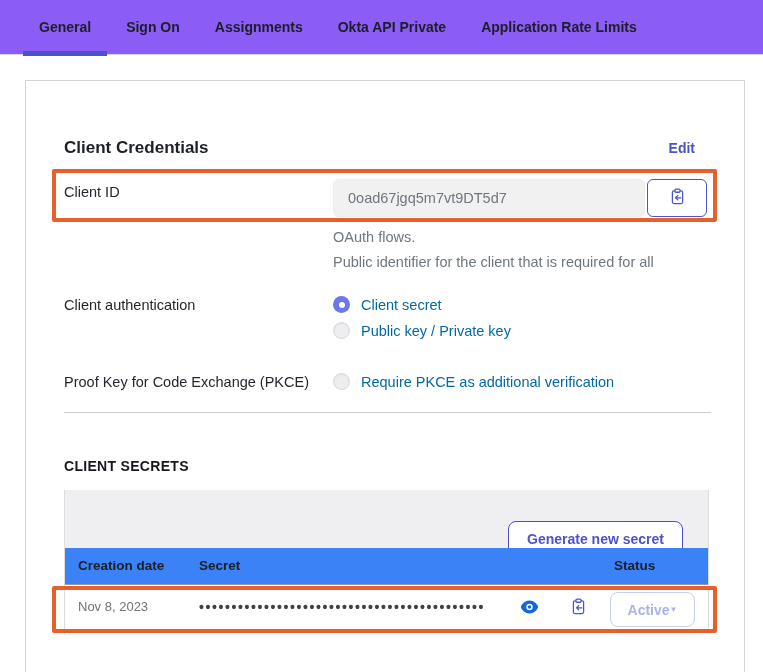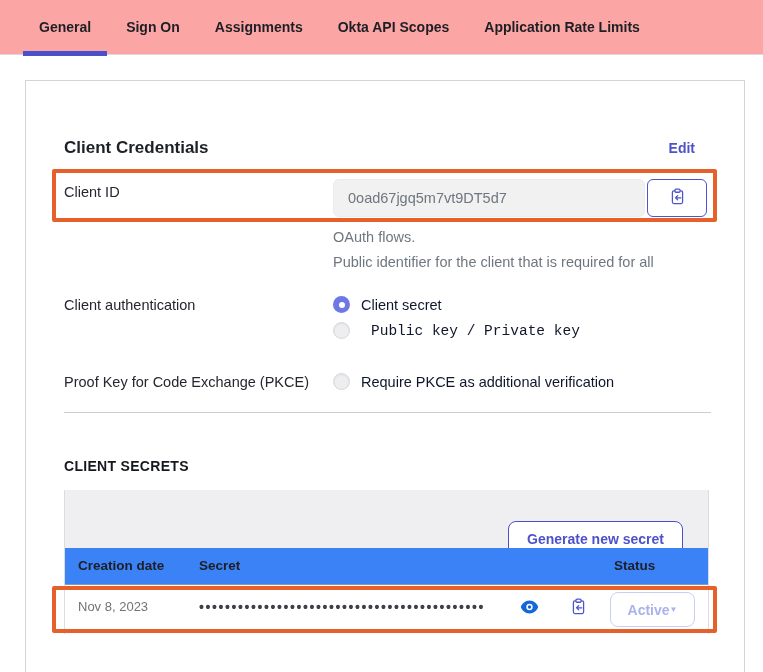--- a/index.html
+++ b/index.html
@@ -10,21 +10,21 @@
     overflow: hidden;
     position: relative;
   }
   .page { position: relative; width: 763px; height: 672px; background: #fff; }
 
   
   .tabbar {
     position: absolute; top: 0; left: 0; width: 763px; height: 55px;
     display: flex; align-items: center;
     padding-left: 23px; gap: 3px;
-    border-bottom: 1px solid #d9d9de; background: #fca5a5;
+    border-bottom: 1px solid #d9d9de; background: #8b5cf6;
   }
   .tab {
     position: relative; height: 55px; display: flex; align-items: center;
     padding: 0 16px; font-size: 14px; font-weight: 700; color: #1d1f24;
     cursor: pointer; white-space: nowrap;
   }
   .tab.active::after {
     content: ""; position: absolute; left: 0; right: 0; bottom: -1px;
     height: 5px; background: #4b51c9;
   }
@@ -68,21 +68,21 @@
   .radio {
     position: absolute; width: 17px; height: 17px; border-radius: 50%;
     cursor: pointer;
   }
   .radio.unchecked { background: #eeeef0; border: 1px solid #d8d8dc; box-shadow: inset 0 1px 2px rgba(0,0,0,.06); }
   .radio.checked { background: #6d78e6; }
   .radio.checked::after {
     content: ""; position: absolute; left: 5.5px; top: 5.5px;
     width: 6px; height: 6px; border-radius: 50%; background: #fff;
   }
-  .option-label { position: absolute; font-size: 14.5px; color: #0f172a; }
+  .option-label { position: absolute; font-size: 14.5px; color: #0369a1; }
 
   .divider { position: absolute; left: 38px; top: 331px; width: 647px; height: 1px; background: #cdcdd1; }
 
   .subheading {
     position: absolute; left: 38px; top: 377px;
     font-size: 14px; font-weight: 700; color: #15191e; letter-spacing: .3px;
   }
 
   
   .table-block {
@@ -131,21 +131,21 @@
 </style>
 </head>
 <body>
 
 <div class="page">
 
   <div class="tabbar">
     <div class="tab active">General</div>
     <div class="tab">Sign On</div>
     <div class="tab">Assignments</div>
-    <div class="tab">Okta API Scopes</div>
+    <div class="tab">Okta API Private</div>
     <div class="tab">Application Rate Limits</div>
   </div>
 
   <div class="card">
 
     <div class="section-title">Client Credentials</div>
     <a class="edit-link">Edit</a>
 
     <div class="form-label" style="top:103px;">Client ID</div>
     <input class="clientid-input" readonly="" value="0oad67jgq5m7vt9DT5d7" style="">
@@ -160,21 +160,21 @@
     </div>
     <div class="help-text">
       <div>OAuth flows.</div>
       <div>Public identifier for the client that is required for all</div>
     </div>
 
     <div class="form-label" style="top:216px;">Client authentication</div>
     <div class="radio checked" style="left:307px; top:215px;"></div>
     <div class="option-label" style="left:335px; top:216px;">Client secret</div>
     <div class="radio unchecked" style="left:307px; top:241px;"></div>
-    <div class="option-label" style="left:345px; top:242px;font-family:Liberation Mono, monospace;">Public key / Private key</div>
+    <div class="option-label" style="left:335px; top:242px;">Public key / Private key</div>
 
     <div class="form-label" style="top:293px;">Proof Key for Code Exchange (PKCE)</div>
     <div class="radio unchecked" style="left:307px; top:292px;"></div>
     <div class="option-label" style="left:335px; top:293px;">Require PKCE as additional verification</div>
 
     <div class="divider"></div>
 
     <div class="subheading">CLIENT SECRETS</div>
 
     <div class="table-block">

